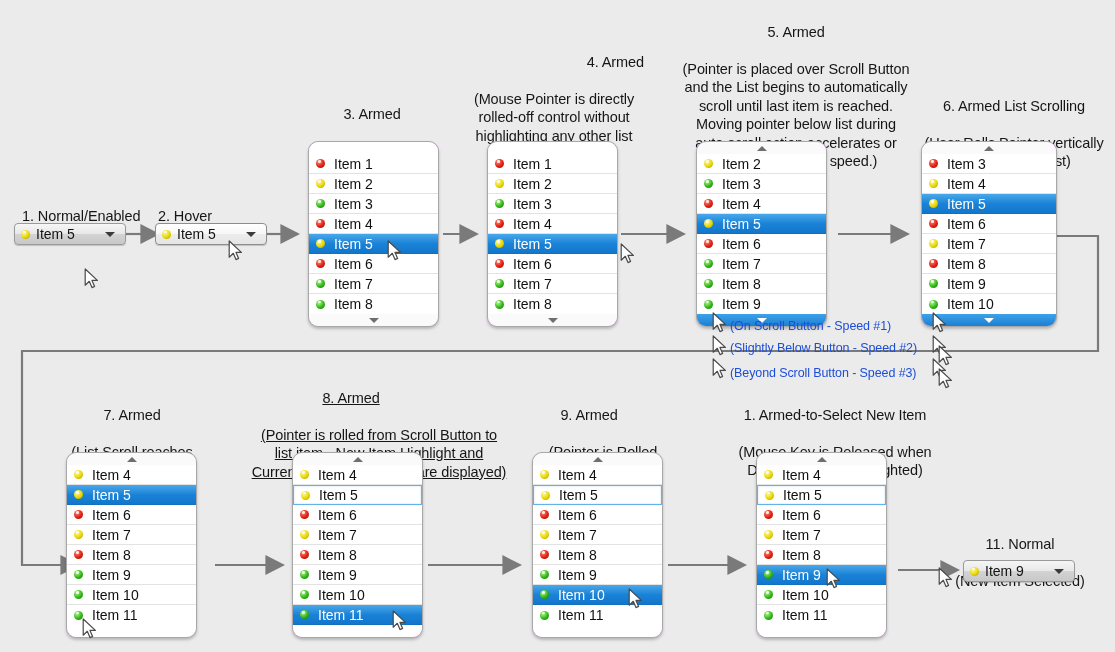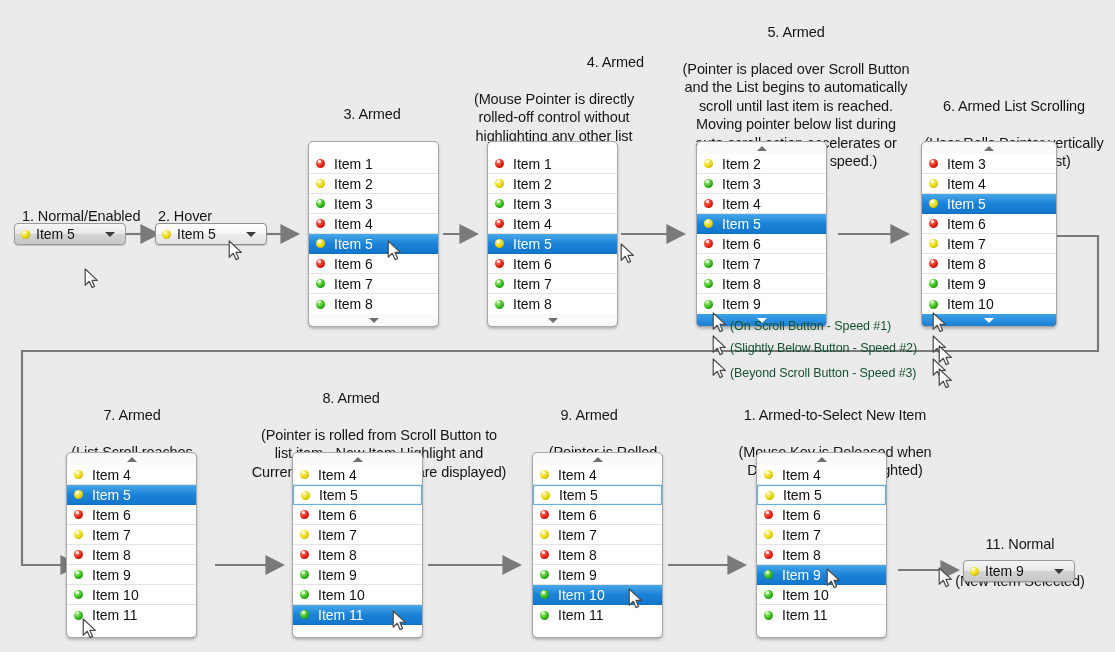--- a/index.html
+++ b/index.html
@@ -54,23 +54,23 @@
     content:""; position:absolute; left:1.5px; top:1px; width:3.5px;height:2.5px;
     border-radius:50%; background:rgba(255,255,255,0.85);
   }
   .orb.red   { background:radial-gradient(circle at 34% 30%, #ff8a7a 0%, #e01f10 55%, #9c0d04 100%); }
   .orb.yellow{ background:radial-gradient(circle at 34% 30%, #fff6a8 0%, #e8d800 55%, #9e9200 100%); }
   .orb.green { background:radial-gradient(circle at 34% 30%, #b6f58e 0%, #2fb815 55%, #15730a 100%); }
 
   
   .popup {
     position:absolute;
-    background:#404040;
+    background:#f0abfc;
     border:1px solid #a8a8a8;
-    border-radius:5px;
+    border-radius:10px;
     box-shadow:0 2px 3px rgba(0,0,0,0.22);
     padding:0;
     overflow:hidden;
   }
   .popup .inner { background:#fff; }
   .scrollbtn {
     height:12px; background:#fafafa;
     display:flex; align-items:center; justify-content:center;
   }
   .scrollbtn.on { background:linear-gradient(to bottom,#3ea2e8 0%,#1b7fd4 100%); }
@@ -109,21 +109,21 @@
   
   .cursor { position:absolute; width:16px; height:22px; pointer-events:none; }
 
   
   #wires { position:absolute; inset:0; }
 
   
   .speed {
     position:absolute;
     font-size:12.5px;
-    color:#14532d;
+    color:#1d4ed8;
     white-space:nowrap;
     letter-spacing:-0.1px;
   }
 </style>
 </head>
 <body>
 
 <div id="stage">
 
   <svg id="wires" width="1115" height="652">
@@ -176,21 +176,21 @@
   <div class="caption lft" style="left:914px; top:78px; width:200px;">
     <span class="t">6. Armed List Scrolling</span>
     <span class="t">(User Rolls Pointer vertically
 below Popup List)</span>
   </div>
   <div class="caption ctr" style="left:46px; top:387px; width:172px;">
     <span class="t">7. Armed</span>
     <span class="t">(List Scroll reaches
 Bottom and Stops)</span>
   </div>
-  <div class="caption lft" style="left:224px; top:370px; width:310px;">
+  <div class="caption lft" style="left:224px; top:370px; width:310px;text-decoration:underline;">
     <span class="t" style="text-align:center;display:block;padding-right:56px;">8. Armed</span>
     <span class="t">(Pointer is rolled from Scroll Button to
 list item - New Item Highlight and
 Current Hollow Highlights are displayed)</span>
   </div>
   <div class="caption lft" style="left:528px; top:387px; width:150px;">
     <span class="t" style="text-align:center;display:block;padding-right:28px;">9. Armed</span>
     <span class="t">(Pointer is Rolled
 Upward)</span>
   </div>

